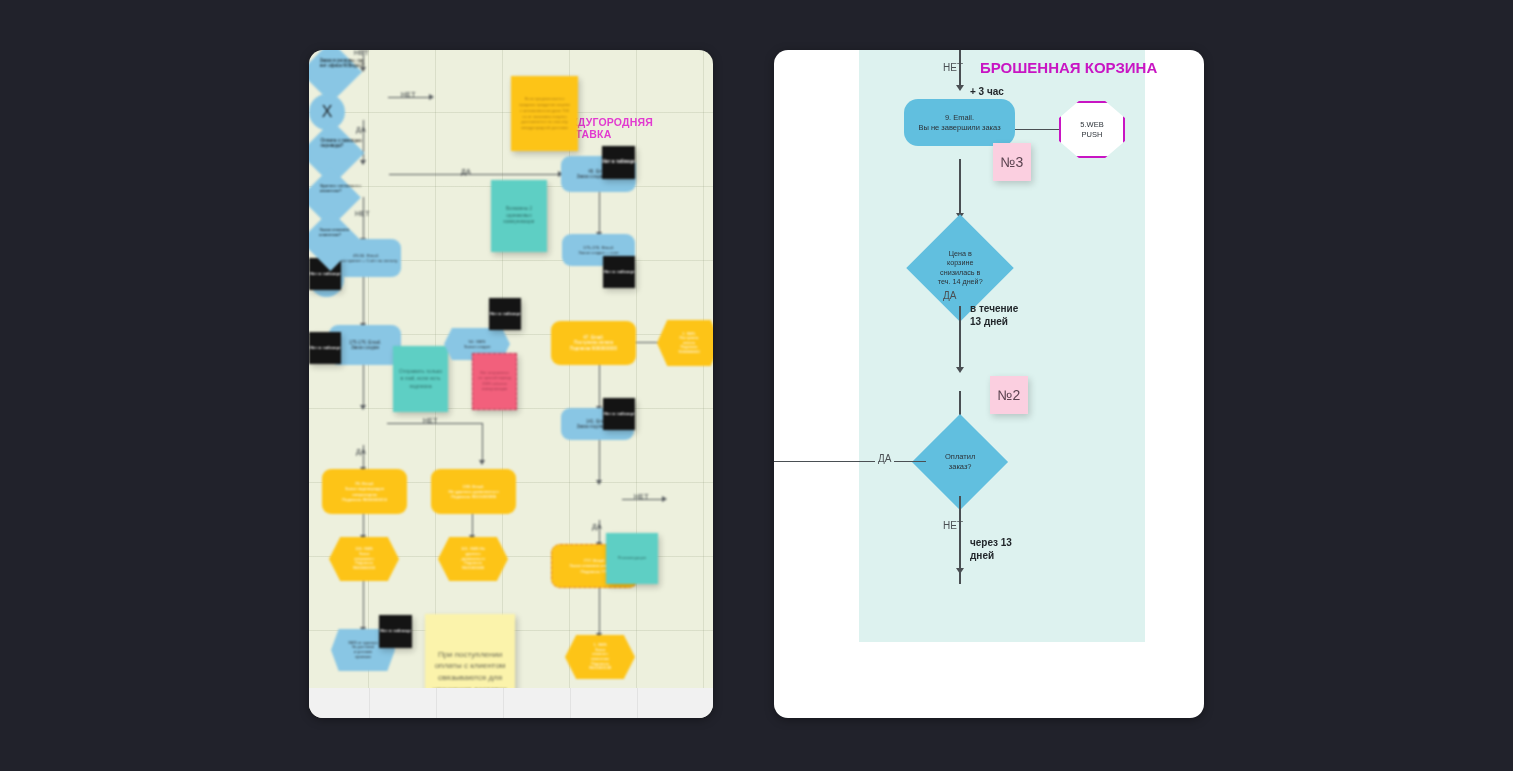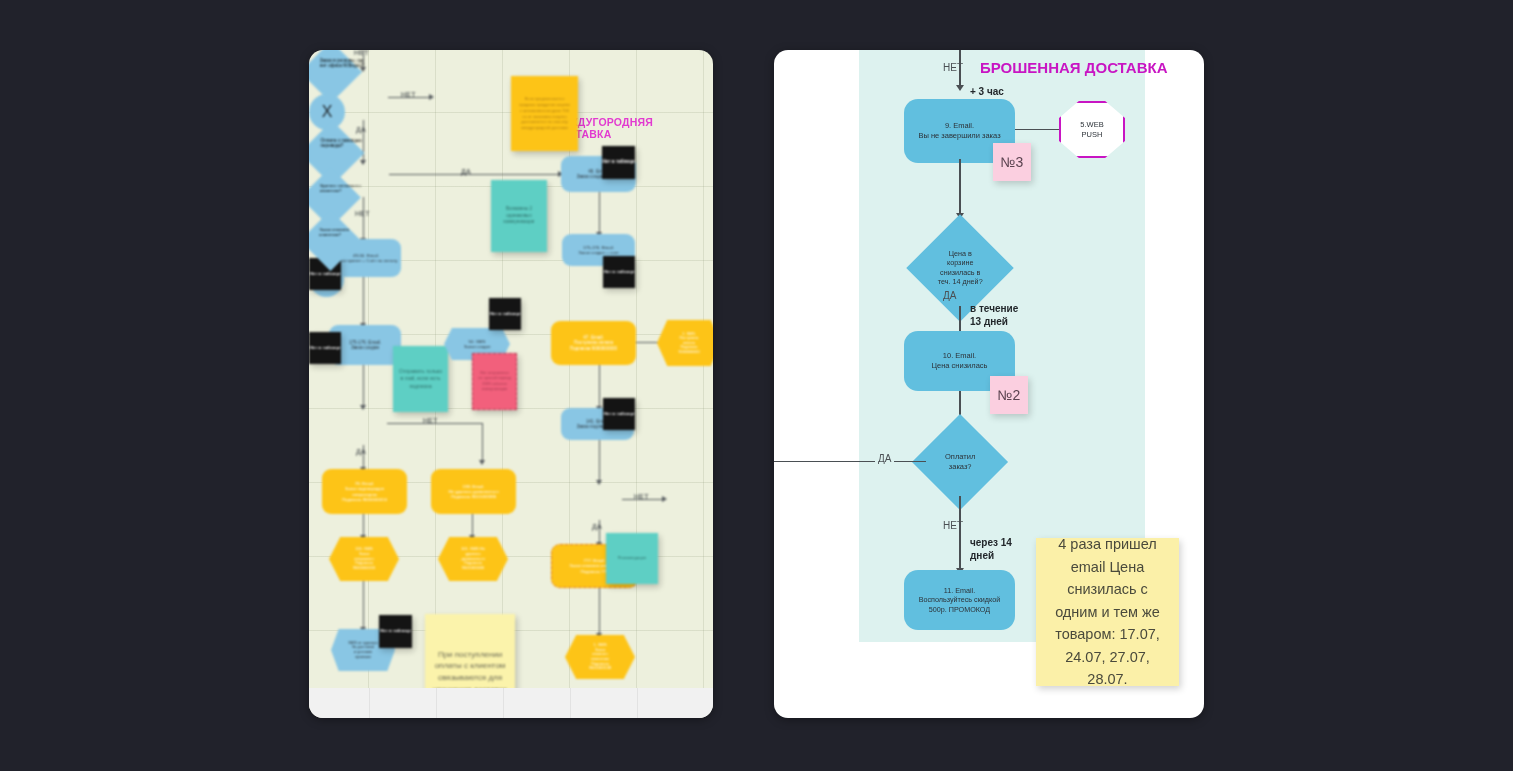--- a/index.html
+++ b/index.html
@@ -305,28 +305,28 @@
       <div class="cell" style="left:261px;"></div>
       <div class="cell" style="left:328px;"></div>
     </div>
   </div>
 
   <div class="panel-right">
     <div class="clipbox">
       <div class="cyanzone"></div>
     </div>
 
-    <div class="r-title" style="left:206px; top:9px; font-size:15px;">БРОШЕННАЯ ДОСТАВКА</div>
+    <div class="r-title" style="left:206px; top:9px; font-size:15px;">БРОШЕННАЯ КОРЗИНА</div>
 
     <div class="r-conn" style="left:185px; top:0px; width:1.6px; height:36px;"></div>
     <div class="r-lbl" style="left:169px; top:12px; font-size:10px;">НЕТ</div>
     <div class="r-arrow-d" style="left:182px; top:35px;"></div>
     <div class="r-lbl r-bold" style="left:196px; top:36px; font-size:10px;">+ 3 час</div>
 
-    <div class="r-node r-rr" style="left:130px; top:49px; width:111px; height:64px; font-size:7.5px;">
+    <div class="r-node r-rr" style="left:130px; top:49px; width:111px; height:47px; font-size:7.5px;">
       <span style="white-space:pre-line;">9. Email.
 Вы не завершили заказ</span>
     </div>
 
     <div class="r-conn" style="left:241px; top:79px; width:46px; height:1.4px;"></div>
     <div class="r-node r-oct" style="left:285px; top:51px; width:66px; height:57px; font-size:7.5px;">
       <span style="white-space:pre-line;">5.WEB
 PUSH</span>
     </div>
 
@@ -341,45 +341,35 @@
 снизилась в
 теч. 14 дней?</span>
     </div>
 
     <div class="r-conn" style="left:185px; top:256px; width:1.6px; height:63px;"></div>
     <div class="r-lbl" style="left:169px; top:240px; font-size:10px;">ДА</div>
     <div class="r-lbl r-bold" style="left:196px; top:252px; font-size:10px; white-space:pre-line; line-height:1.3;">в течение
 13 дней</div>
     <div class="r-arrow-d" style="left:182px; top:317px;"></div>
 
-    <div class="r-node r-rr" style="left:130px; top:281px; width:111px; height:60px; font-size:7.5px;">
-      <span style="white-space:pre-line;">10. Email.
-Цена снизилась</span>
-    </div>
     <div class="r-sticky r-pink" style="left:216px; top:326px; width:38px; height:38px; font-size:14px;">№2</div>
 
     <div class="r-conn" style="left:185px; top:341px; width:1.6px; height:52px;"></div>
     <div class="r-arrow-d" style="left:182px; top:391px;"></div>
 
     <div class="r-node r-dia" style="left:152px; top:378px; width:68px; height:68px;">
       <span style="font-size:7.5px; width:78px; white-space:pre-line;">Оплатил
 заказ?</span>
     </div>
 
     <div class="r-conn" style="left:-0px; top:411px; width:152px; height:1.4px;"></div>
     <div class="r-lbl" style="left:101px; top:403px; font-size:10px; background:#ddf2ef; padding:0 3px;">ДА</div>
 
     <div class="r-conn" style="left:185px; top:446px; width:1.6px; height:88px;"></div>
     <div class="r-lbl" style="left:169px; top:470px; font-size:10px;">НЕТ</div>
-    <div class="r-lbl r-bold" style="left:196px; top:486px; font-size:10px; white-space:pre-line; line-height:1.3;">через 14
+    <div class="r-lbl r-bold" style="left:196px; top:486px; font-size:10px; white-space:pre-line; line-height:1.3;">через 13
 дней</div>
     <div class="r-arrow-d" style="left:182px; top:518px;"></div>
 
-    <div class="r-node r-rr" style="left:130px; top:520px; width:111px; height:60px; font-size:7.2px;">
-      <span style="white-space:pre-line;">11. Email.
-Воспользуйтесь скидкой
-500р. ПРОМОКОД</span>
-    </div>
-
-    <div class="r-sticky r-note" style="left:262px; top:488px; width:143px; height:148px; font-size:14.5px;">4 раза пришел email Цена снизилась с одним и тем же товаром: 17.07, 24.07, 27.07, 28.07.</div>
+
   </div>
 
 </div>
 
 </body></html>

